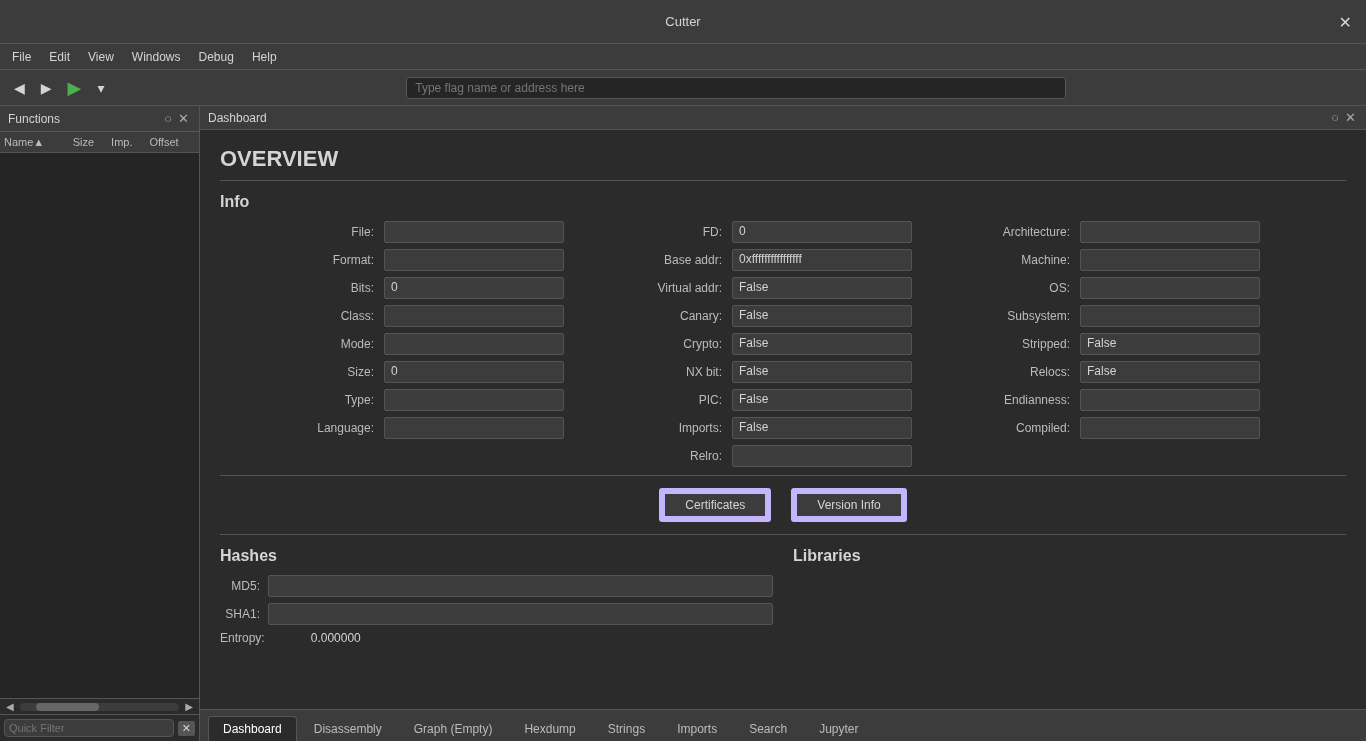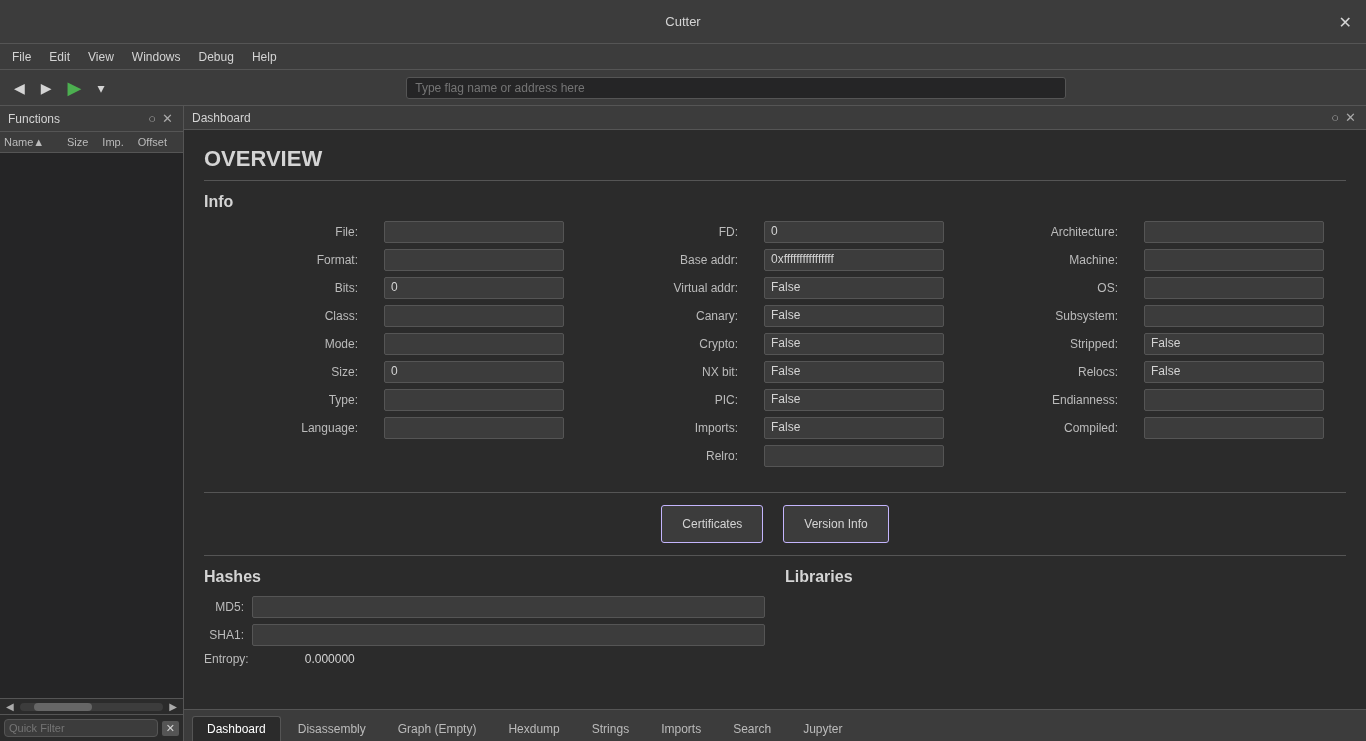--- a/index.html
+++ b/index.html
@@ -100,21 +100,21 @@
 
     
     #main {
       display: flex;
       flex: 1;
       overflow: hidden;
     }
 
     
     #sidebar {
-      width: 184px;
+      width: 200px;
       background: #252526;
       border-right: 1px solid #555;
       display: flex;
       flex-direction: column;
       flex-shrink: 0;
     }
     #sidebar-header {
       background: #3c3c3c;
       padding: 4px 8px;
       display: flex;
@@ -226,22 +226,22 @@
       font-size: 16px;
       font-weight: bold;
       color: #d4d4d4;
       margin-bottom: 10px;
     }
 
     
     .info-grid {
       display: grid;
       grid-template-columns: 160px 180px 160px 180px 160px 180px;
-      gap: 6px 20px;
-      margin-bottom: 25px;
+      gap: 6px 4px;
+      margin-bottom: 8px;
       align-items: center;
     }
     .info-label {
       text-align: right;
       color: #bbb;
       font-size: 12px;
       padding-right: 6px;
     }
     .info-value {
       background: #3c3c3c;
@@ -255,24 +255,24 @@
 
     
     .buttons-row {
       display: flex;
       justify-content: center;
       gap: 20px;
       margin: 12px 0;
     }
     .action-btn {
       background: #3c3c3c;
-      border: 1px solid #c4b5fd;
+      border: 6px solid #c4b5fd;
       border-radius: 3px;
       color: #d4d4d4;
-      padding: 11px 20px;
+      padding: 4px 20px;
       cursor: pointer;
       font-size: 12px;
     }
 
     
     .hashes-libraries-container {
       display: flex;
       gap: 20px;
       margin-top: 8px;
     }
@@ -298,21 +298,21 @@
       border: 1px solid #555;
       border-radius: 2px;
       padding: 2px 6px;
       color: #d4d4d4;
       font-size: 12px;
       height: 22px;
     }
     .entropy-row {
       display: flex;
       align-items: center;
-      gap: 16px;
+      gap: 6px;
     }
     .entropy-label { color: #bbb; font-size: 12px; }
     .entropy-value { color: #d4d4d4; font-size: 12px; margin-left: 40px; }
 
     
     #tab-bar {
       display: flex;
       background: #3c3c3c;
       border-top: 1px solid #555;
       height: 32px;

